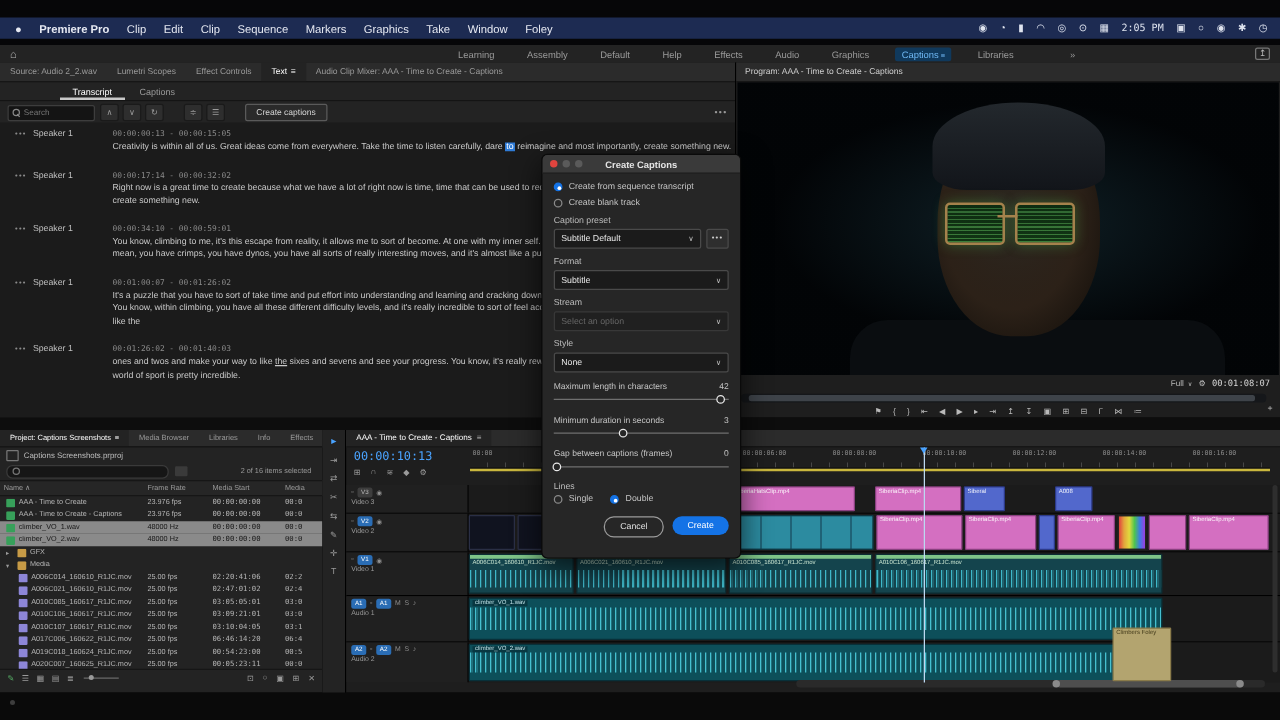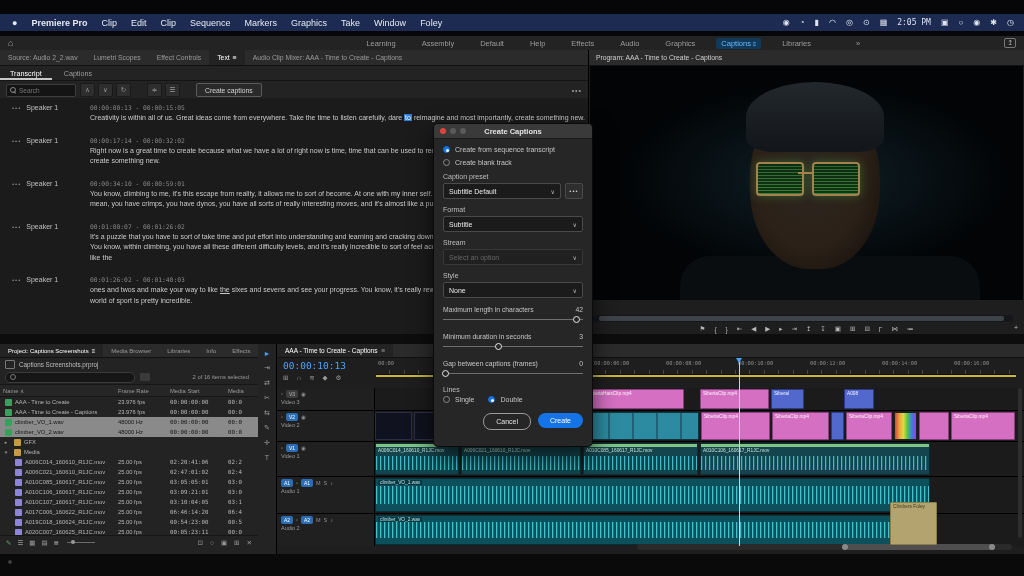--- a/index.html
+++ b/index.html
@@ -22,21 +22,21 @@
   .wstab.active{background:#10395c;color:#6fb8f4;}
   #ws-ovf{margin-left:40px;}
   #ws-share{margin-left:auto;margin-right:8px;border:1px solid #777;border-radius:2px;padding:0 2px;font-size:7px;color:#bbb;}
   
   #textpanel{position:absolute;left:0;top:50px;width:588px;height:284px;background:#1e1e1e;border-right:1px solid #000;}
   .tabbar{height:15px;background:#2b2b2b;display:flex;align-items:center;gap:0;font-size:6.8px;color:#9a9a9a;border-bottom:1px solid #111;}
   .ptab{padding:0 8px;height:100%;display:flex;align-items:center;gap:3px;white-space:nowrap;}
   .ptab.active{background:#232323;color:#fff;}
   #subtabs{height:14px;display:flex;align-items:center;gap:2px;font-size:7.2px;color:#9a9a9a;background:#232323;border-bottom:1px solid #141414;}
   .subtab{padding:0 10px;height:100%;display:flex;align-items:center;}
-  .subtab.active{color:#fff;box-shadow:inset 0 -2px 0 #c8c8c8;}
+  .subtab.active{color:#fff;box-shadow:inset 0 -2px 0 #c8c8c8;margin-left:48px;}
   #ttoolbar{height:18px;display:flex;align-items:center;gap:4px;padding:0 6px;background:#232323;border-bottom:1px solid #141414;}
   #searchbox{width:62px;height:11px;background:#141414;border:1px solid #3d3d3d;border-radius:2px;display:flex;align-items:center;padding:0 3px;gap:3px;}
   #searchbox .mag{width:4px;height:4px;border:1px solid #888;border-radius:50%;position:relative;flex:none;}
   #searchbox .mag::after{content:"";position:absolute;left:3px;top:3px;width:3px;height:1px;background:#888;transform:rotate(45deg);transform-origin:0 0;}
   #searchbox input{background:transparent;border:none;outline:none;color:#bbb;font-size:6.5px;width:100%;padding:0;font-family:"Liberation Sans",sans-serif;}
   .tbtn{min-width:13px;height:12px;background:#2e2e2e;border:1px solid #1a1a1a;border-radius:2px;color:#9a9a9a;
     display:flex;align-items:center;justify-content:center;font-size:6.5px;}
   #create-captions{margin-left:12px;height:12px;border:1px solid #5a5a5a;border-radius:2px;color:#d5d5d5;font-size:6.8px;
     display:flex;align-items:center;padding:0 8px;background:#2a2a2a;}
   #ttool-more{margin-left:auto;color:#9a9a9a;font-size:7px;letter-spacing:1px;}
@@ -337,20 +337,28 @@
     <div id="prog-title">Program: AAA - Time to Create - Captions</div>
     <div id="prog-video">
       <div id="vignette"></div>
       <div id="shoulders"></div>
       <div id="head"></div>
       <div id="beanie"></div>
       <div class="lens" id="lensL"></div>
       <div class="lens" id="lensR"></div>
       <div id="bridge"></div>
     </div>
+    <div id="prog-ctrls">
+      <span id="prog-fit">
+        <span>Full</span>
+          <span style="font-size:5px;">∨</span>
+      </span>
+      <span>⚙</span>
+      <span id="prog-tc" class="mono">00:01:08:07</span>
+    </div>
     <div id="prog-scrub">
         <div class="bar"></div>
       </div>
     <div id="prog-transport">
         <span>⚑</span>
         <span>{</span>
         <span>}</span>
         <span>⇤</span>
         <span>◀</span>
         <span>▶</span>

